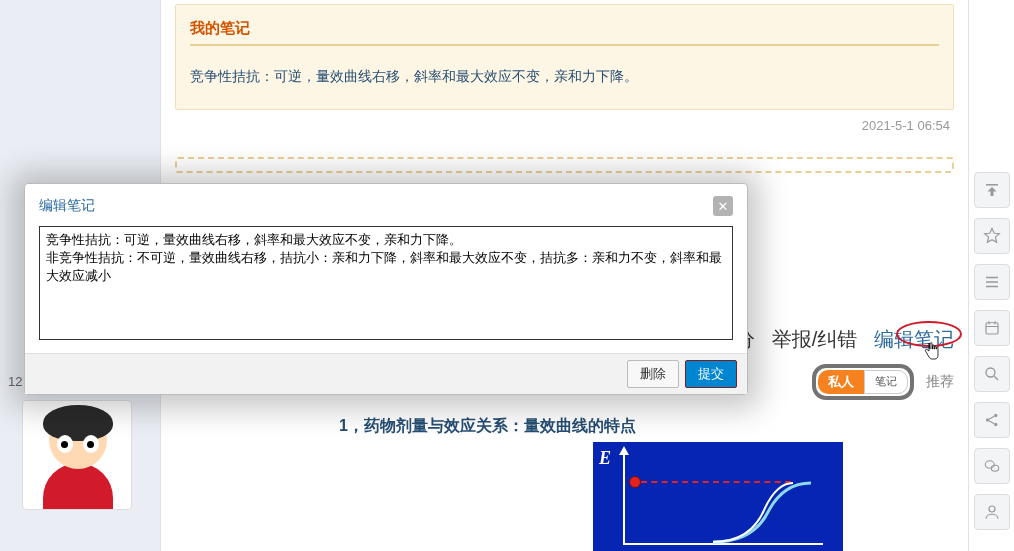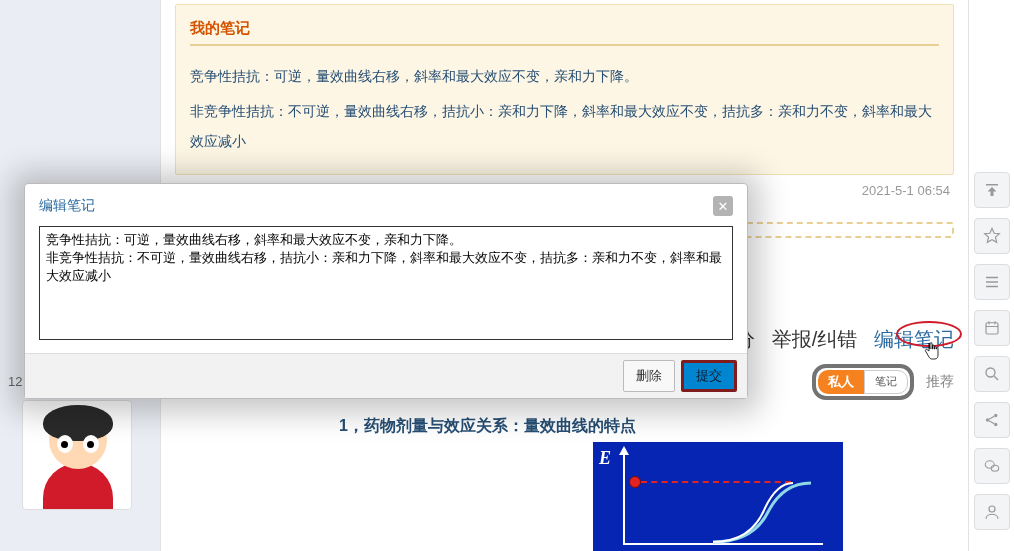--- a/index.html
+++ b/index.html
@@ -324,22 +324,22 @@
     border-radius: 2px;
     cursor: pointer;
   }
   .btn-default {
     background: #f8f8f8;
     border: 1px solid #bbb;
     color: #333;
   }
   .btn-primary {
     background: #0086d1;
-    border: 3px solid #7f1d1d;
-    color: #0f172a;
+    border: 1px solid #7f1d1d;
+    color: #ffffff;
   }
 </style>
 </head>
 <body>
 
 <div class="left-col">
   <div class="page-num">12</div>
   <div class="avatar">
     <div class="body"></div>
     <div class="head"></div>
@@ -348,21 +348,20 @@
     <div class="eye r"></div>
   </div>
 </div>
 
 <div class="main">
 
   <div class="notes-panel">
     <div class="notes-title">我的笔记</div>
     <div class="notes-content">
       <p>竞争性拮抗：可逆，量效曲线右移，斜率和最大效应不变，亲和力下降。</p>
-      <p>非竞争性拮抗：不可逆，量效曲线右移，拮抗小：亲和力下降，斜率和最大效应不变，拮抗多：亲和力不变，斜率和最大效应减小</p>
     </div>
   </div>
 
   <div class="note-date">2021-5-1 06:54</div>
 
   <div class="dashed-box"></div>
 
   <div class="action-row">
     <a style="color:#333;">评分</a>&nbsp;&nbsp;
     <a style="color:#333;">举报/纠错</a>&nbsp;&nbsp;

